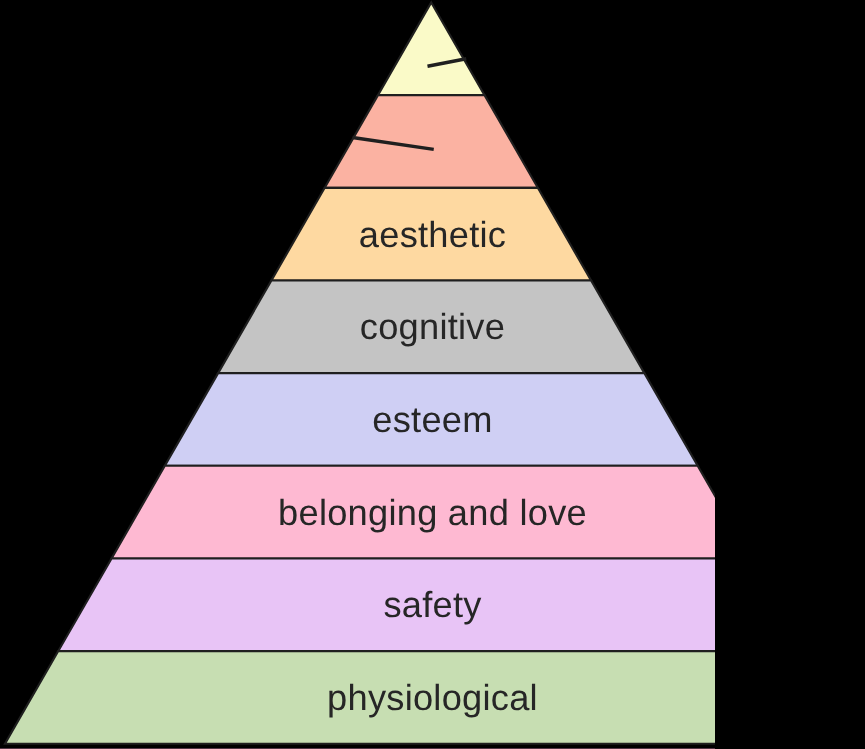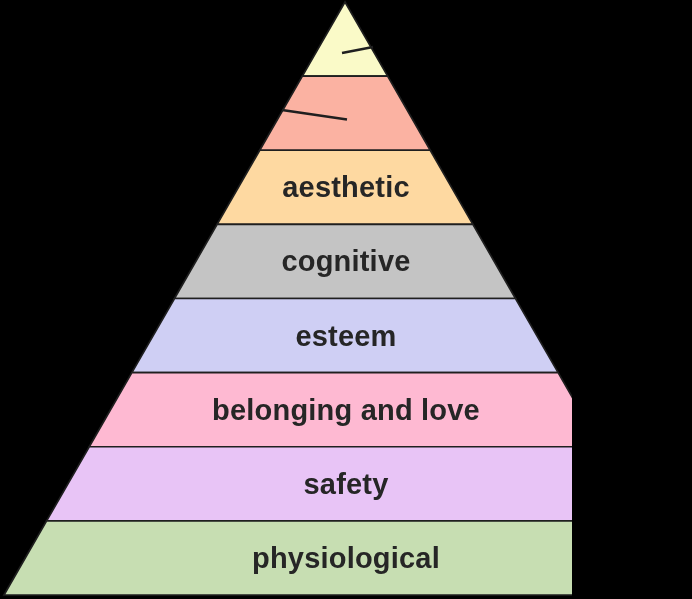--- a/index.html
+++ b/index.html
@@ -6,21 +6,20 @@
     margin: 0;
     padding: 0;
     background: #000000;
   }
   .stage {
     position: relative;
     width: 572px;
     height: 599px;
     background: #f9a8d4;
     overflow: hidden;
-    font-weight: bold;
   }
   svg {
     display: block;
   }
   .level-label {
     font-family: "Liberation Sans", sans-serif;
     font-size: 29px;
     letter-spacing: 0.2px;
   }
 </style>

